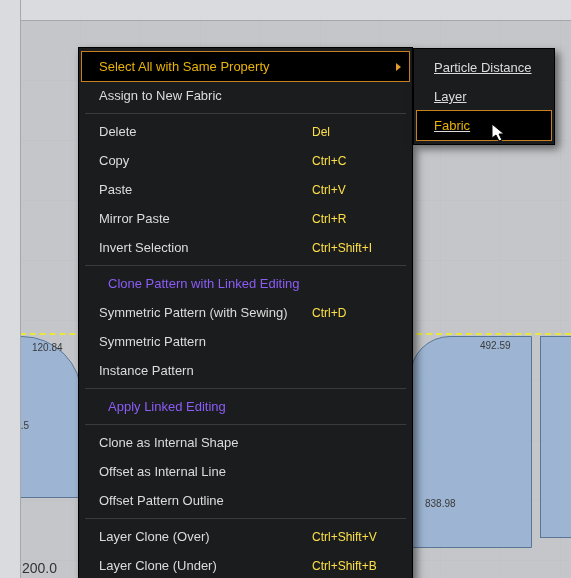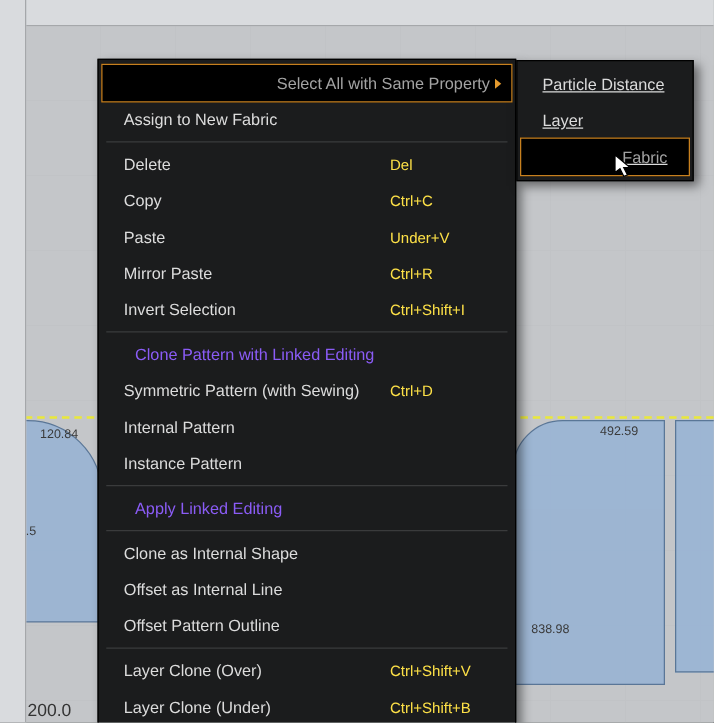--- a/index.html
+++ b/index.html
@@ -102,21 +102,21 @@
     font-size: 12px;
     min-width: 80px;
   }
   .menu-item.highlight {
     background: #000;
     border: 1px solid #c7801f;
     margin: -1px 2px;
     padding: 0 17px;
   }
   .menu-item.highlight .label,
-  .menu-item.highlight .shortcut { color: #a3a3a3; text-align: right; }
+  .menu-item.highlight .shortcut { color: #eab308; }
   .menu-item.disabled { color: #8b5cf6; padding-left: 29px; }
   .menu-item.indent { padding-left: 20px; }
   .menu-sep {
     height: 1px;
     margin: 3px 6px;
     background: #3a3b3c;
   }
   .submenu-arrow {
     width: 0; height: 0;
     border-top: 4px solid transparent;
@@ -176,42 +176,42 @@
   <div class="menu-item">
     <span class="label">Delete</span>
     <span class="shortcut">Del</span>
   </div>
   <div class="menu-item">
     <span class="label">Copy</span>
     <span class="shortcut">Ctrl+C</span>
   </div>
   <div class="menu-item">
     <span class="label">Paste</span>
-    <span class="shortcut">Under+V</span>
+    <span class="shortcut">Ctrl+V</span>
   </div>
   <div class="menu-item">
     <span class="label">Mirror Paste</span>
     <span class="shortcut">Ctrl+R</span>
   </div>
   <div class="menu-item">
     <span class="label">Invert Selection</span>
     <span class="shortcut">Ctrl+Shift+I</span>
   </div>
 
   <div class="menu-sep"></div>
 
   <div class="menu-item disabled">
     <span class="label">Clone Pattern with Linked Editing</span>
   </div>
   <div class="menu-item indent">
     <span class="label">Symmetric Pattern (with Sewing)</span>
     <span class="shortcut">Ctrl+D</span>
   </div>
   <div class="menu-item indent">
-    <span class="label">Internal Pattern</span>
+    <span class="label">Symmetric Pattern</span>
   </div>
   <div class="menu-item indent">
     <span class="label">Instance Pattern</span>
   </div>
 
   <div class="menu-sep"></div>
 
   <div class="menu-item disabled">
     <span class="label">Apply Linked Editing</span>
   </div>

